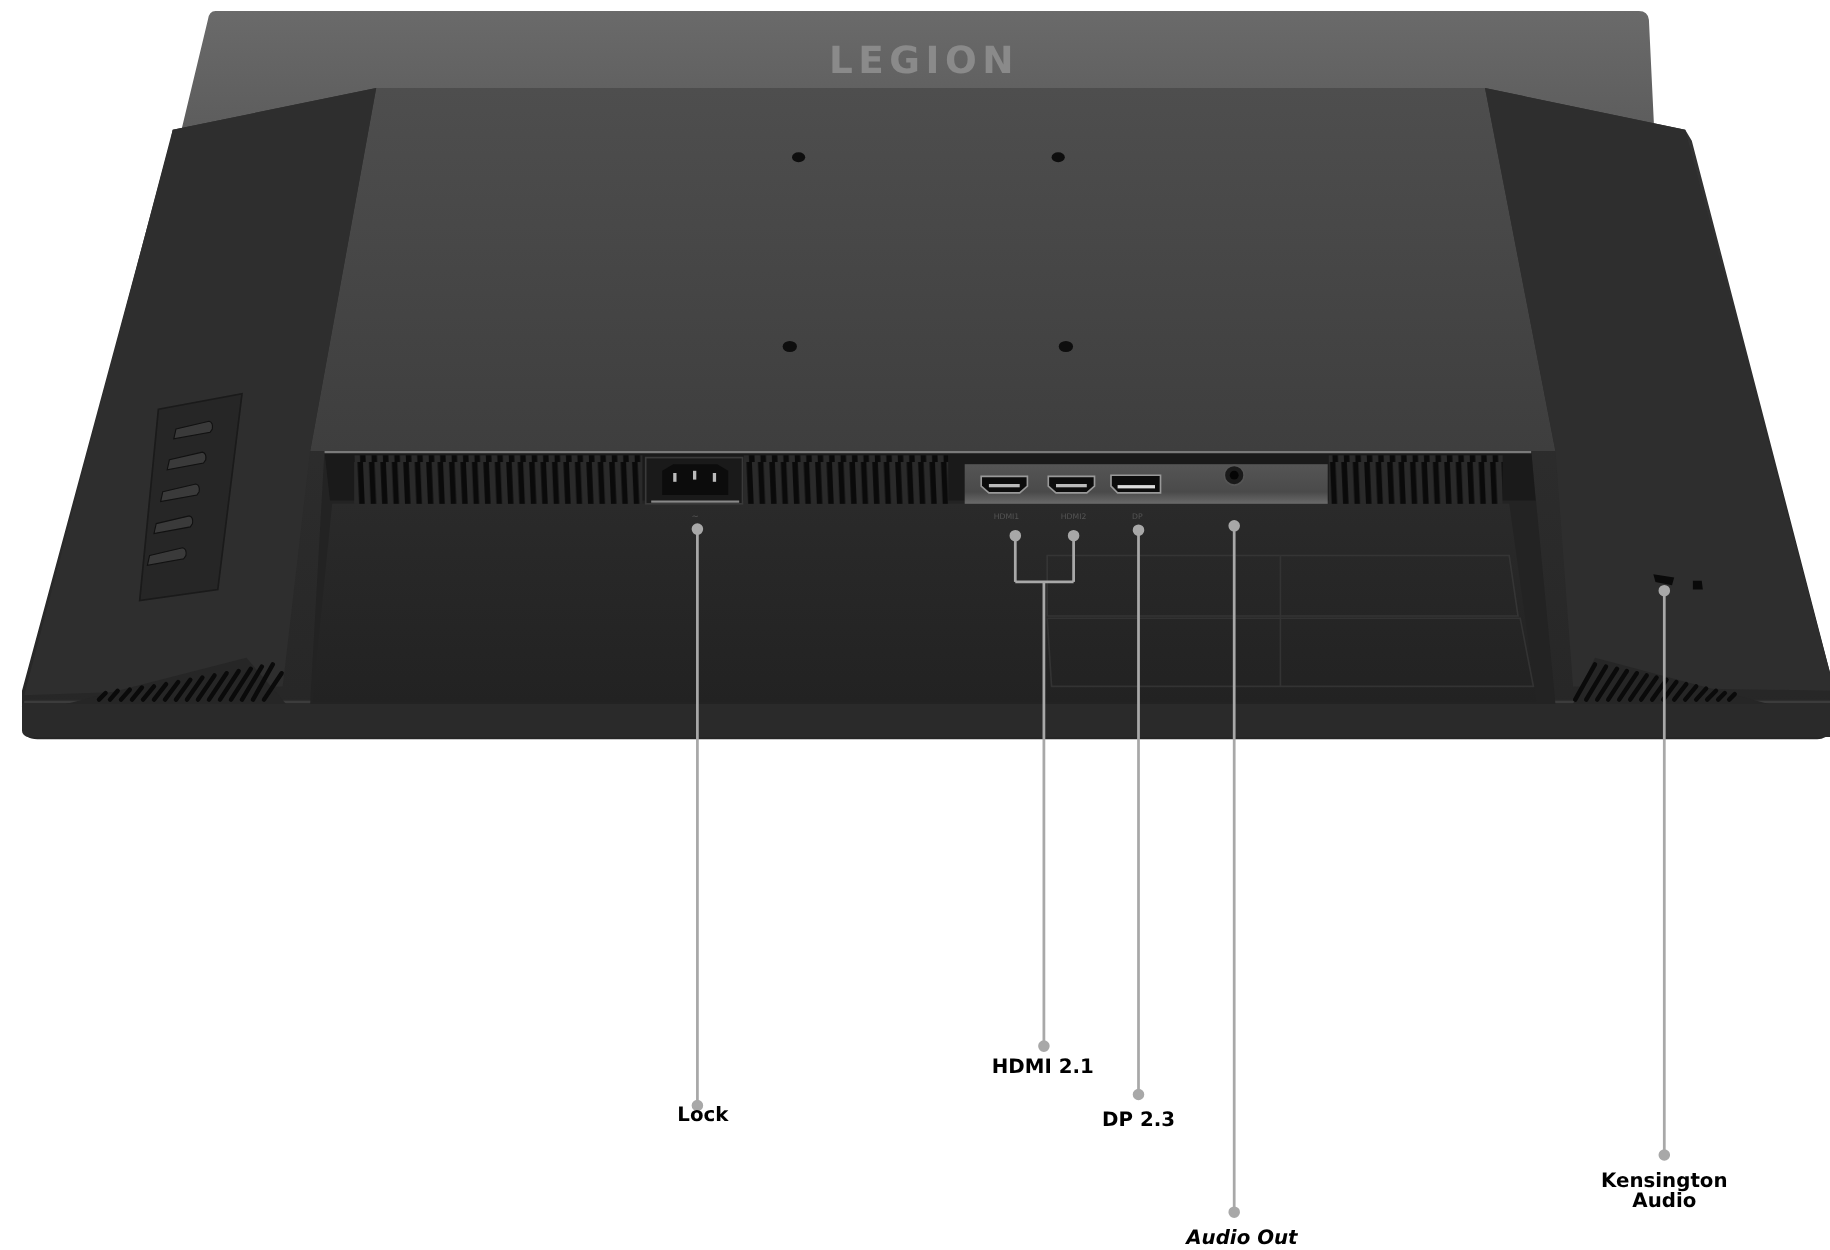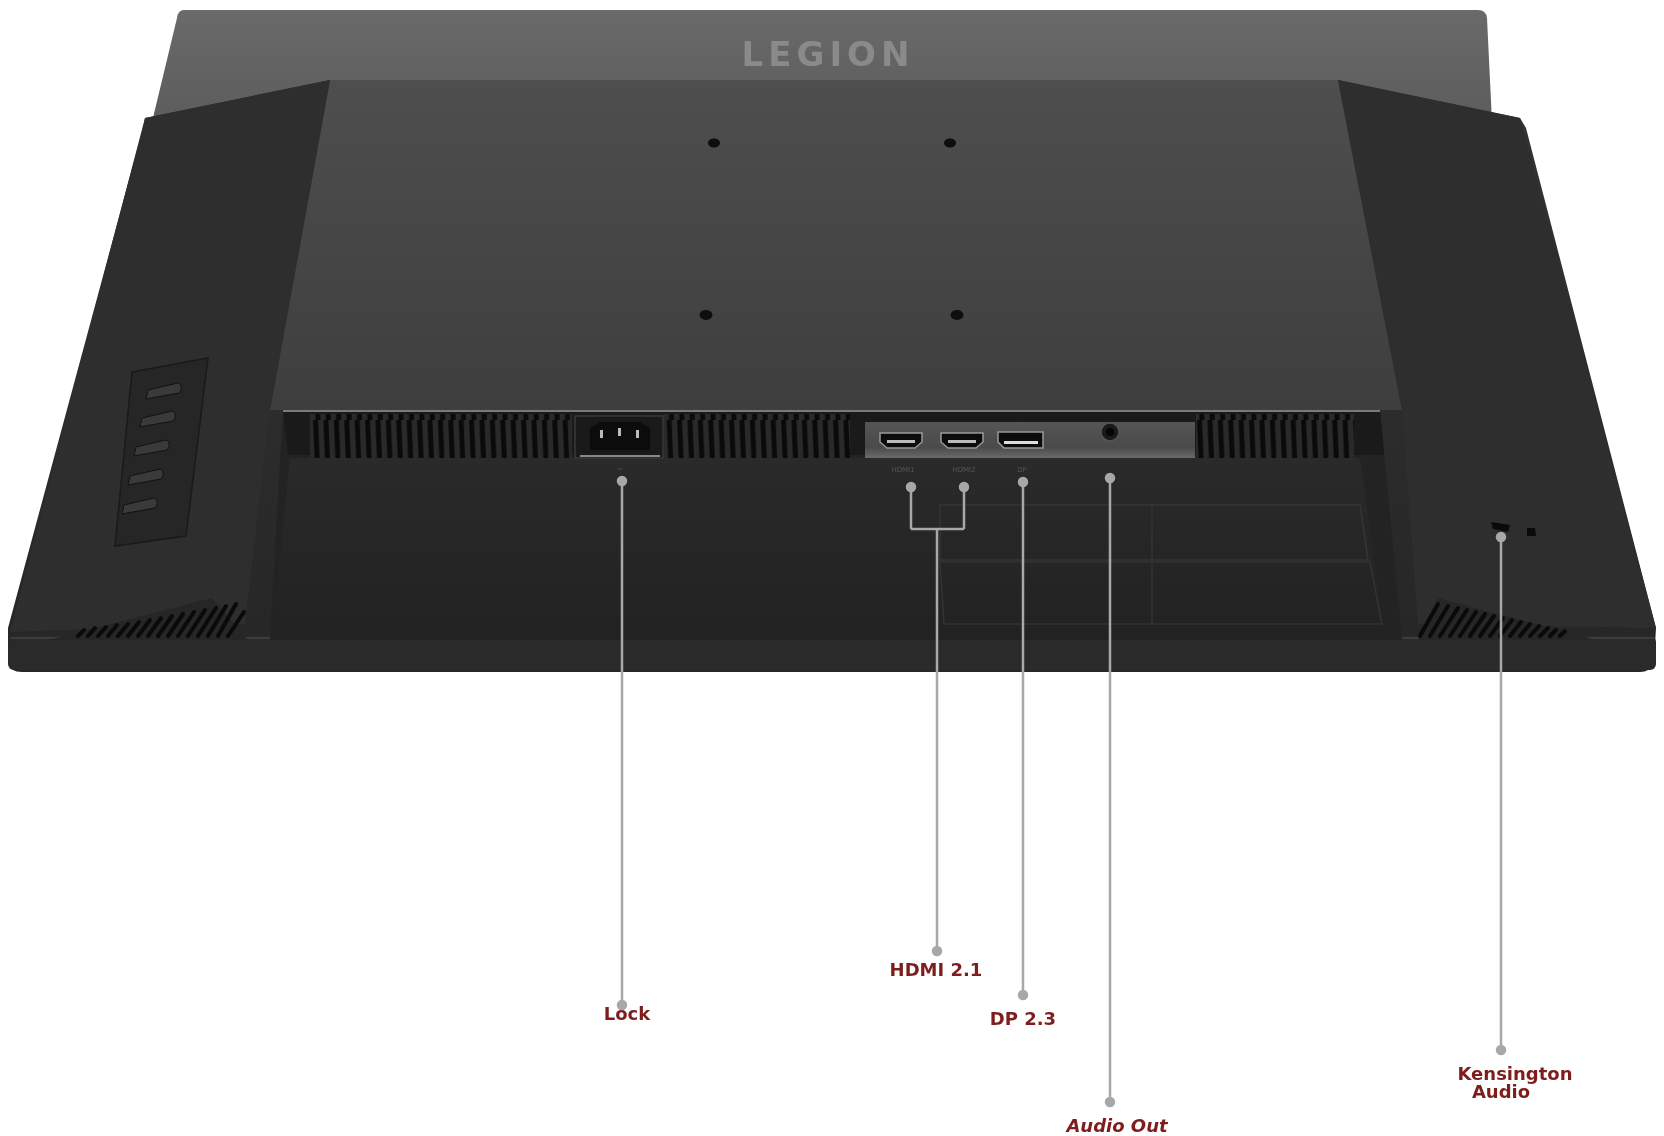--- a/index.html
+++ b/index.html
@@ -1,18 +1,18 @@
 <!DOCTYPE html>
 <html><head>
 <meta charset="utf-8">
 <style>
   html,body{margin:0;padding:0;background:#ffffff;}
   body{width:1664px;height:1136px;position:relative;overflow:hidden;font-family:"DejaVu Sans","Liberation Sans",sans-serif;}
-  #stage{position:absolute;left:0;top:0;width:1372px;height:1136px;}
-  .label{position:absolute;color:#7f1d1d;font-weight:bold;font-size:18px;text-align:center;line-height:19px;white-space:nowrap;transform:translateX(-50%);}
+  #stage{position:absolute;left:12px;top:0;width:1372px;height:1136px;}
+  .label{position:absolute;color:#000000;font-weight:bold;font-size:18px;text-align:center;line-height:19px;white-space:nowrap;transform:translateX(-50%);}
 </style>
 </head>
 <body>
 
 <div id="stage">
 <svg width="1664" height="1136" viewBox="0 0 1664 1136" xmlns="http://www.w3.org/2000/svg">
   <defs>
     <linearGradient id="bezelGrad" x1="0" y1="0" x2="0" y2="1">
       <stop offset="0" stop-color="#6a6a6a"></stop>
       <stop offset="1" stop-color="#5c5c5c"></stop>
@@ -209,15 +209,15 @@
     <circle cx="1501" cy="537" r="4"></circle>
         <circle cx="1501" cy="1050" r="4"></circle>
   </g>
 </svg>
 
   
   <div class="label" style="left:627px;top:1004px;">Lock</div>
   <div class="label" style="left:936px;top:960px;">HDMI 2.1</div>
   <div class="label" style="left:1023px;top:1009px;">DP 2.3</div>
   <div class="label" style="left:1117px;top:1116px;font-style:italic;">Audio Out</div>
-  <div class="label" style="left:1501px;top:1064px;margin-left:14px;">Kensington</div>
+  <div class="label" style="left:1501px;top:1064px;">Kensington</div>
   <div class="label" style="left:1501px;top:1082px;">Audio</div>
 </div>
 
 </body></html>

